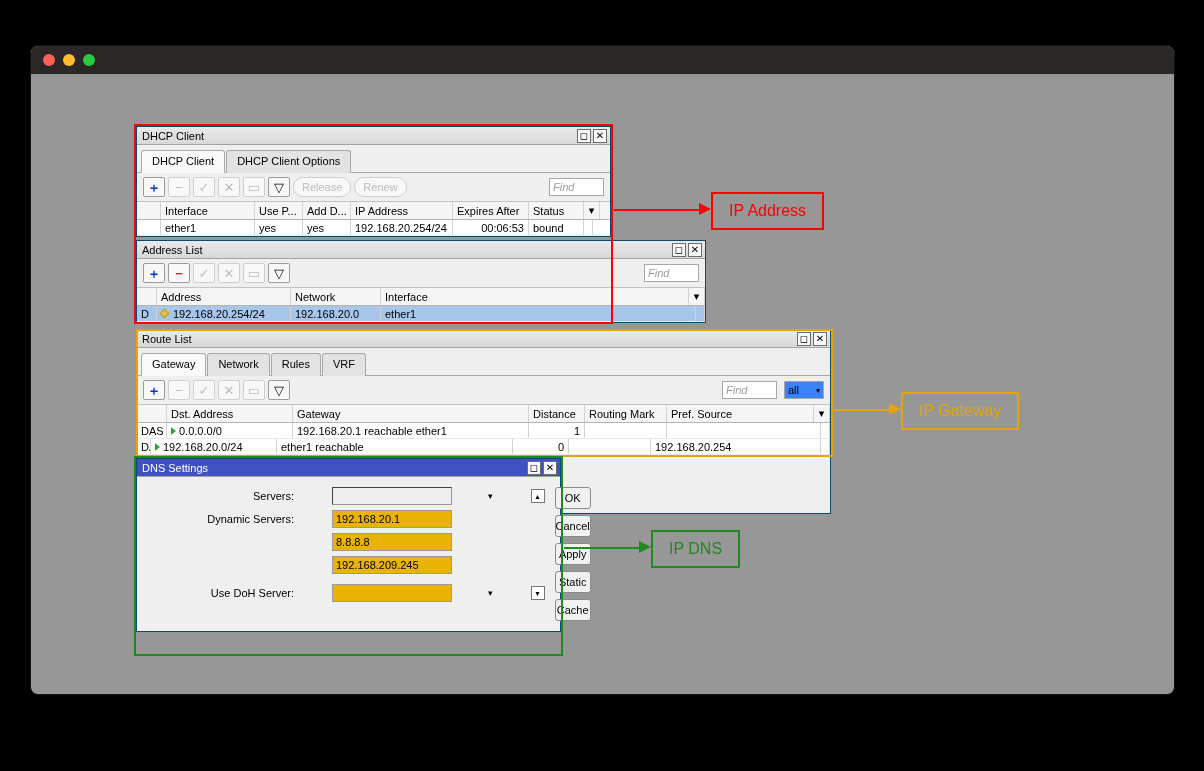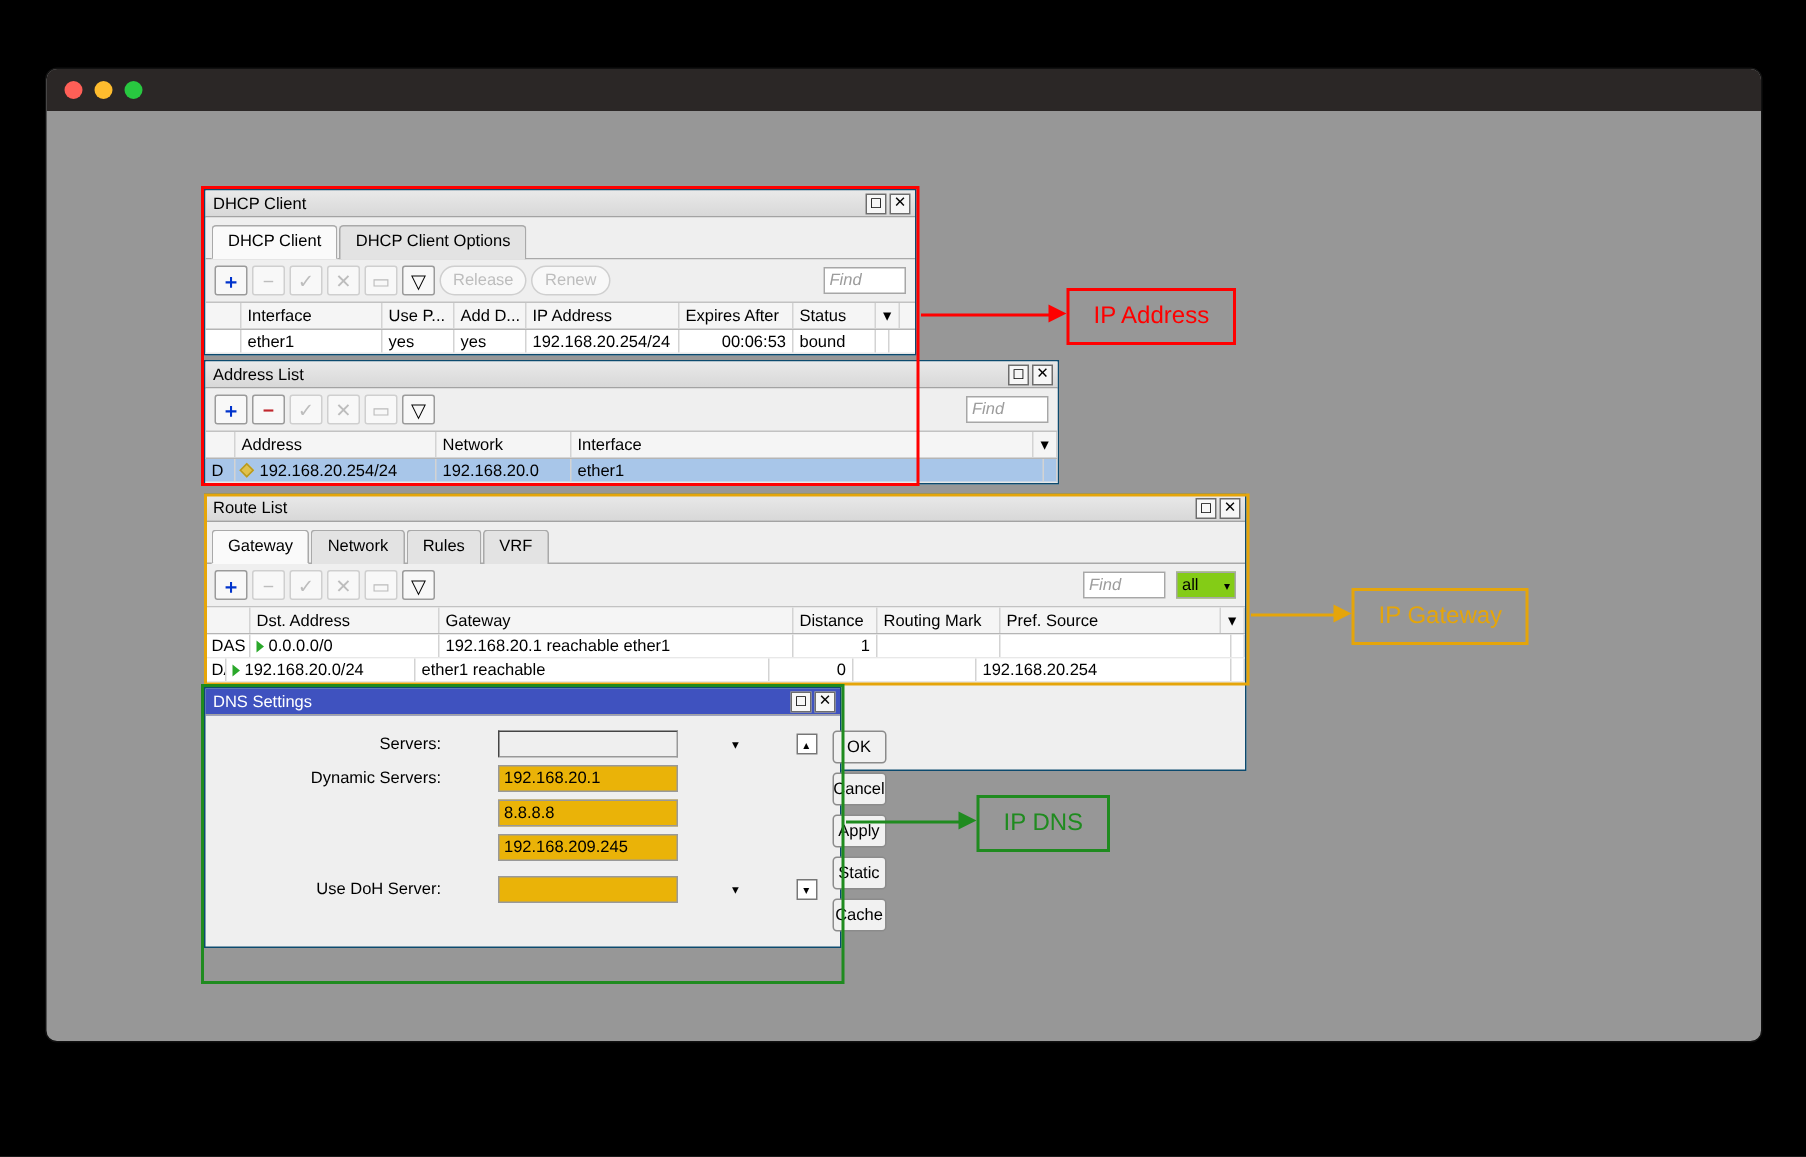--- a/index.html
+++ b/index.html
@@ -87,21 +87,21 @@
     display: inline-flex; align-items: center;
   }
   .findbox {
     margin-left: auto; height: 18px; width: 55px;
     border: 1px solid #a7a7a7; background: #fff;
     font-style: italic; color: #9c9c9c;
     display: flex; align-items: center; padding: 0 3px;
   }
   .inline-select {
     height: 18px; width: 40px; border: 1px solid #a7a7a7;
-    background: #84cc16; display: flex; align-items: center; padding: 0 3px;
+    background: #3b82f6; display: flex; align-items: center; padding: 0 3px;
     font-size: 11px; margin-left: 4px;
   }
   
   .lhead {
     display: flex; background: #f5f5f5;
     border-bottom: 1px solid #b5b5b5;
     font-size: 11px;
     height: 18px; align-items: center;
   }
   .lhead .col, .lrow .col {

